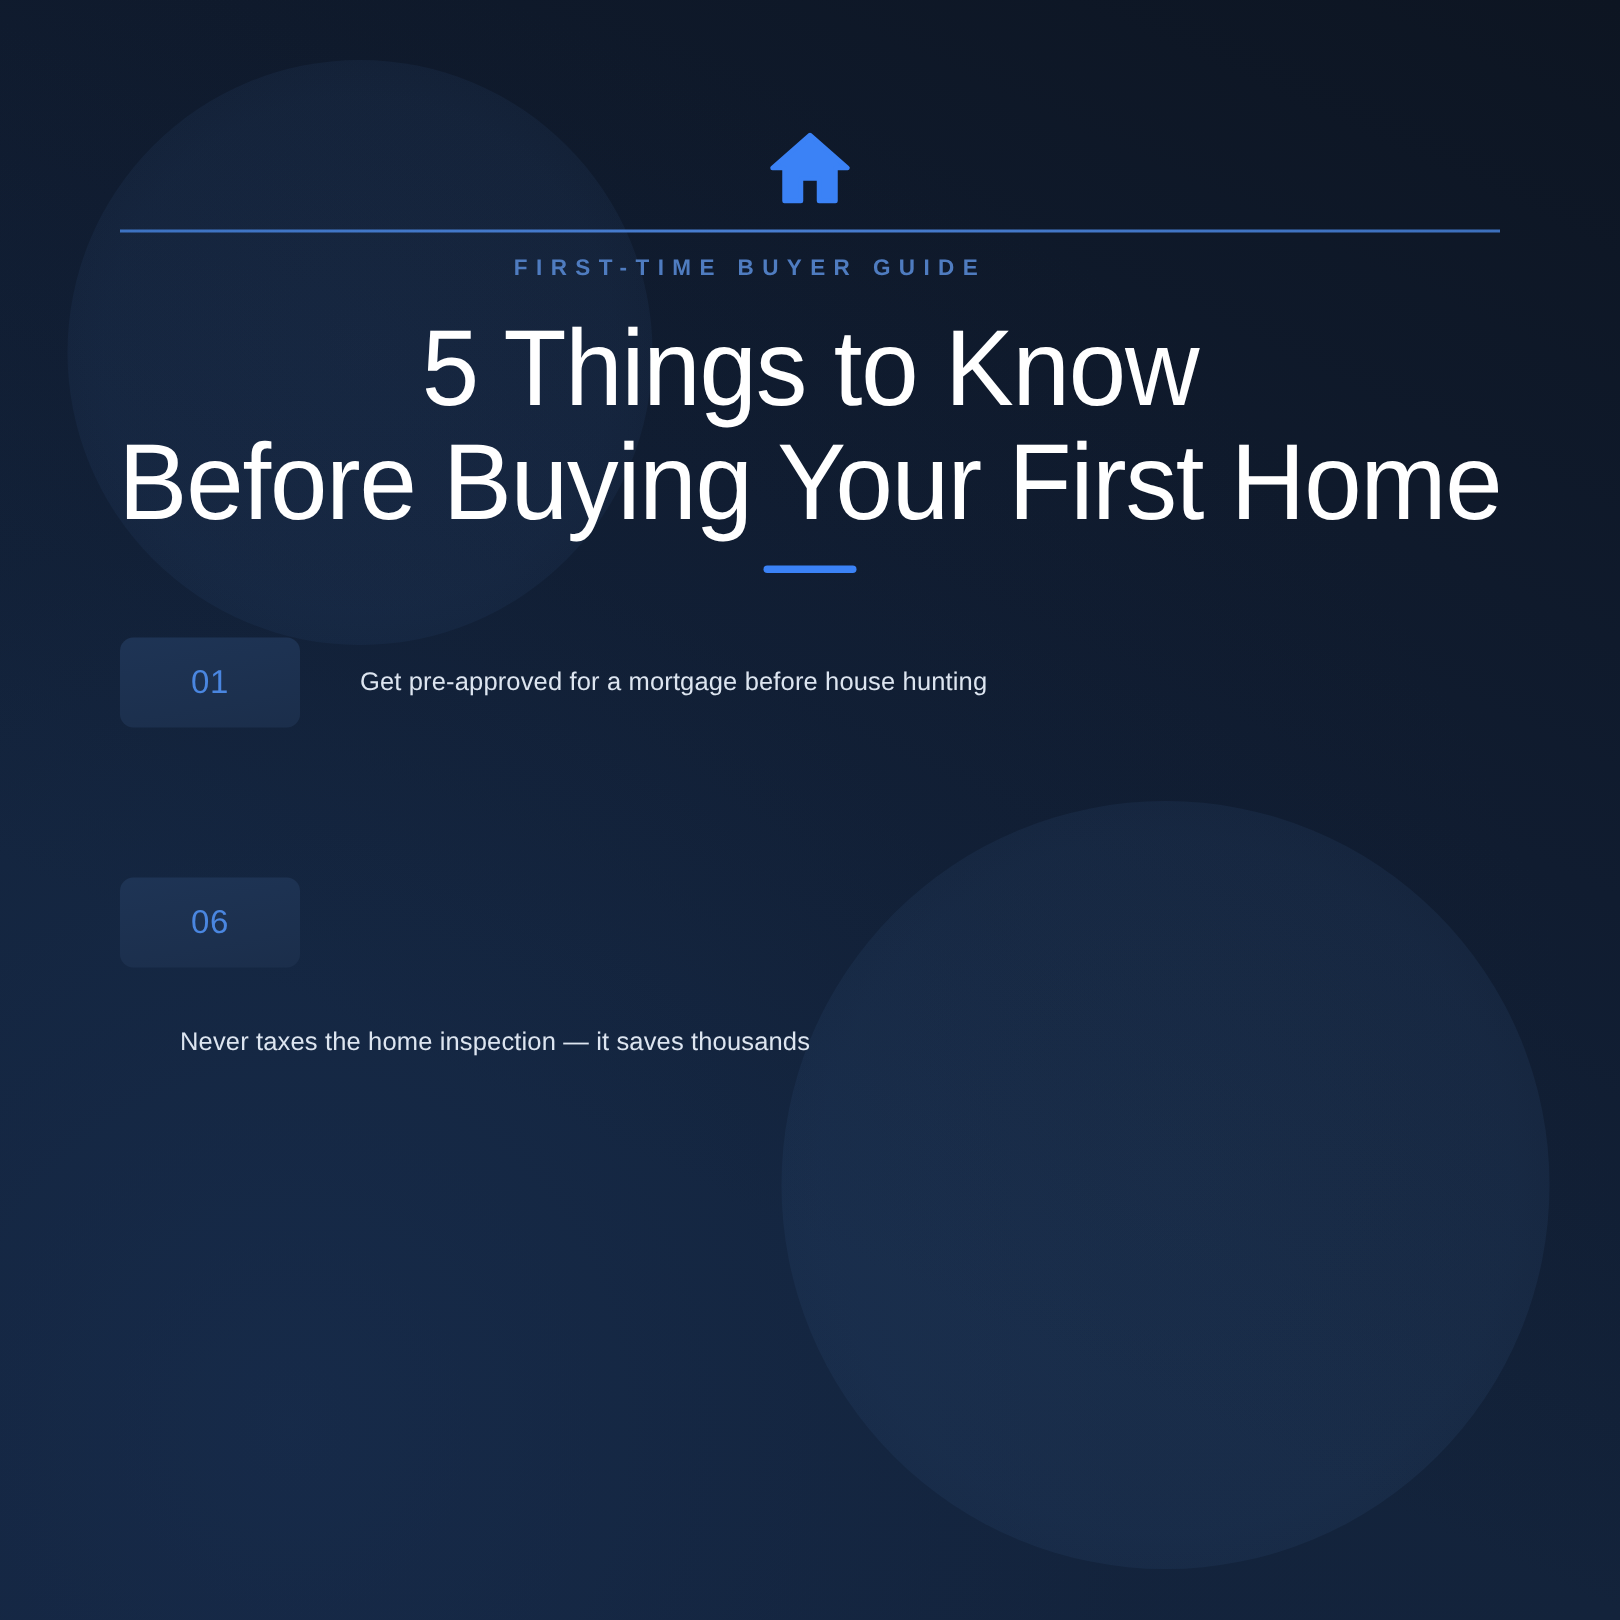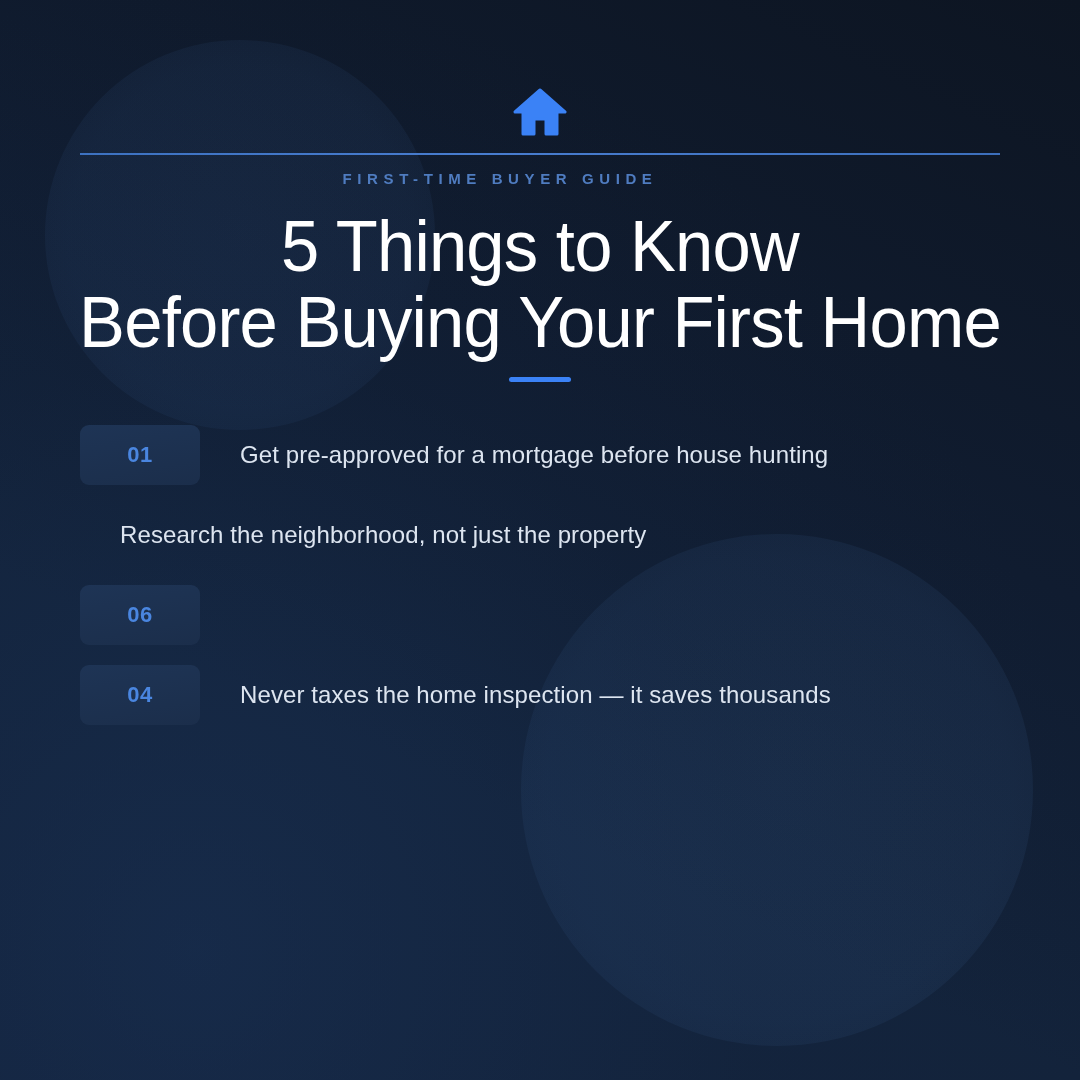--- a/index.html
+++ b/index.html
@@ -134,27 +134,27 @@
     height: 60px;
     border-radius: 9px;
     background: linear-gradient(170deg, #1e3455 0%, #1b2e4b 100%);
     display: flex;
     align-items: center;
     justify-content: center;
     flex: 0 0 auto;
   }
   .chip-number {
     font-size: 22px;
-    font-weight: 700;
+    font-weight: 400;
     color: #4a86e0;
     letter-spacing: 0.5px;
   }
   .row-text {
     margin-left: 40px;
-    font-size: 24px;
+    font-size: 17px;
     font-weight: 400;
     color: #dde5f0;
     letter-spacing: 0.1px;
     white-space: nowrap;
   }
 </style>
 </head>
 <body>
 
 <div class="canvas">
@@ -184,30 +184,26 @@
   <div class="list">
 
     <div class="row">
       <div class="chip">
         <span class="chip-number">01</span>
       </div>
       <div class="row-text">Get pre-approved for a mortgage before house hunting</div>
     </div>
 
     <div class="row">
-      <div class="row-text">Research the neighborhood, not just the property</div>
     </div>
 
     <div class="row">
       <div class="chip">
         <span class="chip-number">06</span>
       </div>
     </div>
 
     <div class="row">
-      <div class="chip">
-        <span class="chip-number">04</span>
-      </div>
       <div class="row-text">Never taxes the home inspection — it saves thousands</div>
     </div>
 
   </div>
 </div>
 
 </body></html>

